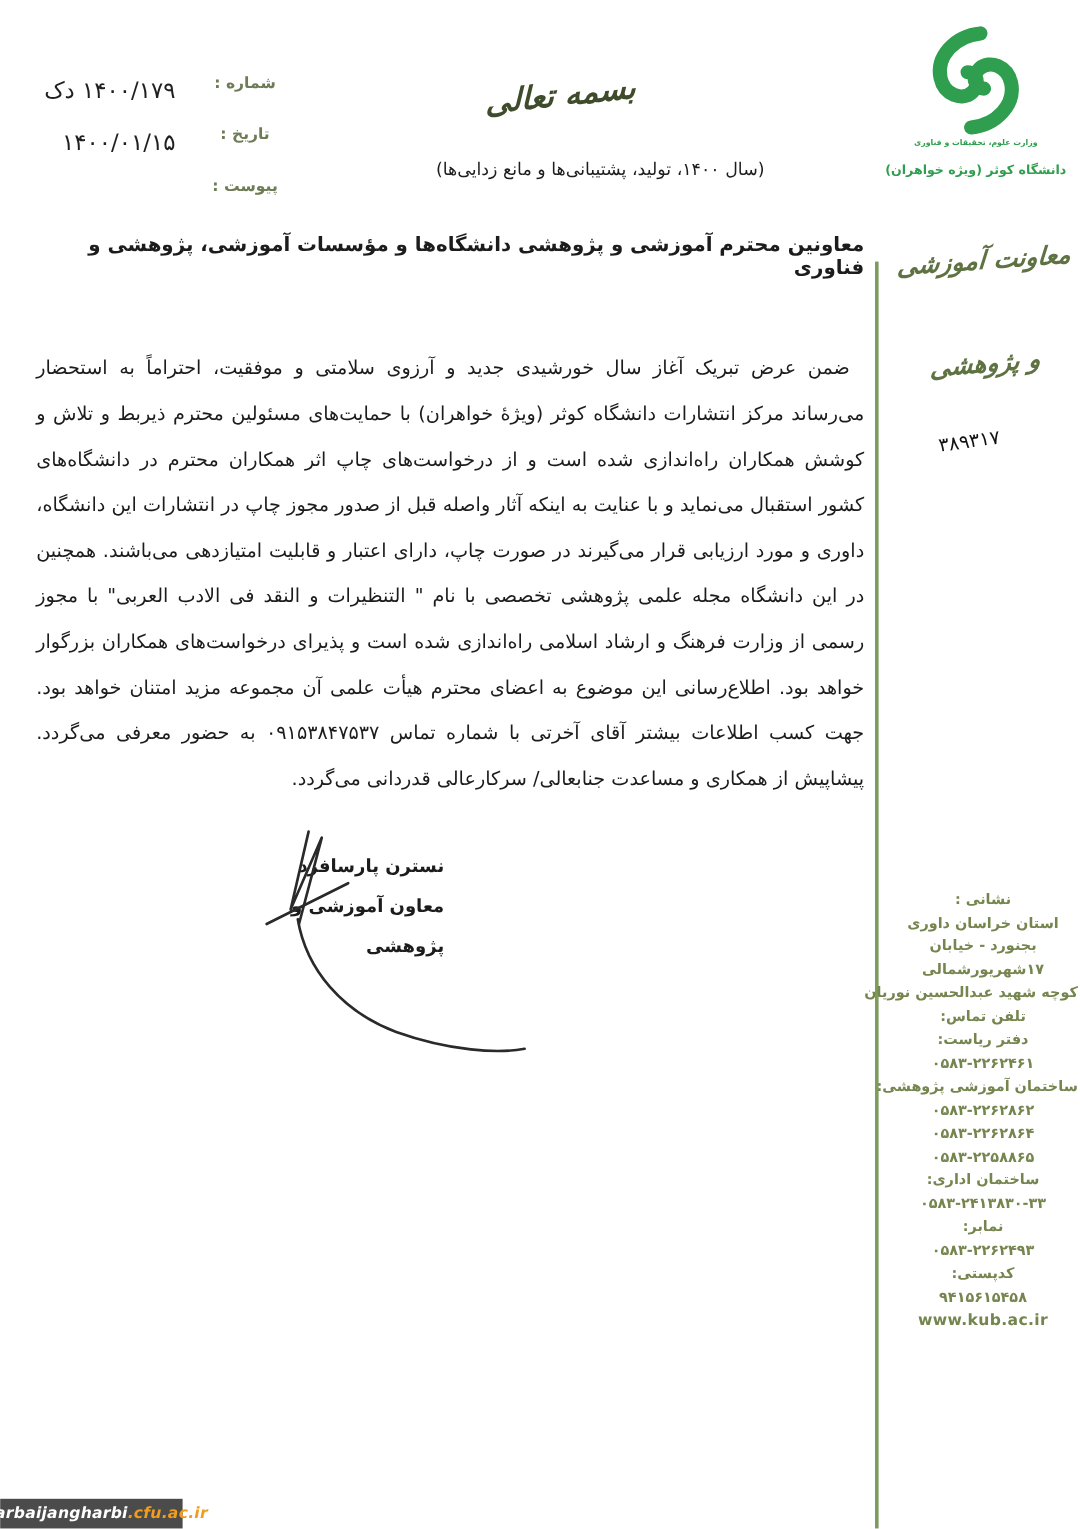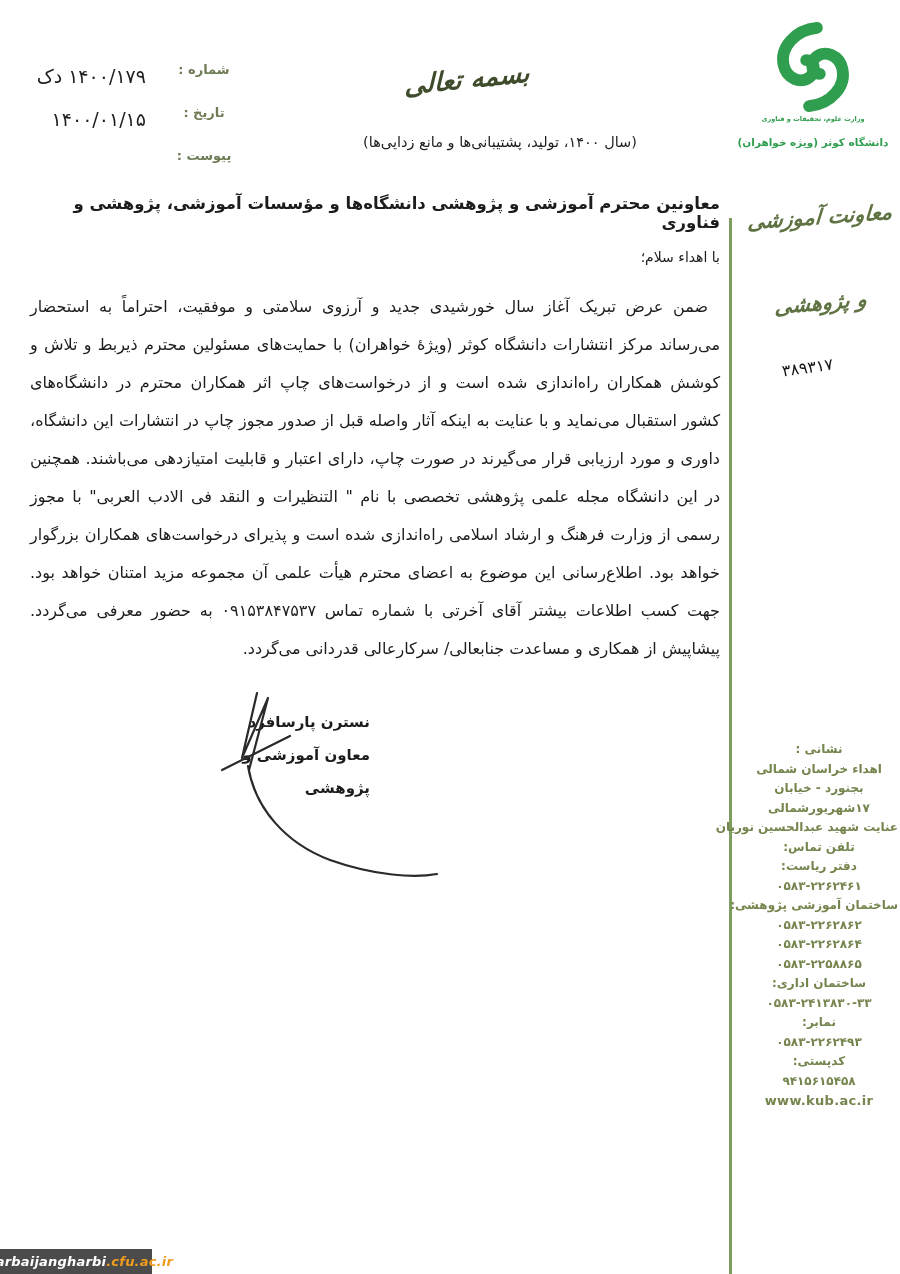--- a/index.html
+++ b/index.html
@@ -100,42 +100,41 @@
     <div class="logo-university">دانشگاه کوثر (ویژه خواهران)</div>
   </div>
 
   <div class="divider-line"></div>
   <div class="dept-line1">معاونت آموزشی</div>
   <div class="dept-line2">و پژوهشی</div>
   <div class="ref-number">۳۸۹۳۱۷</div>
 
   <div class="contact-block">
     <div>نشانی :</div>
-    <div>اهداء خراسان شمالی</div>
+    <div>استان خراسان داوری</div>
     <div>بجنورد - خیابان</div>
     <div>۱۷شهریورشمالی</div>
-    <div>عنایت شهید عبدالحسین نوریان</div>
+    <div>کوچه شهید عبدالحسین نوریان</div>
     <div>تلفن تماس:</div>
     <div>دفتر ریاست:</div>
     <div class="phone-num">۰۵۸۳-۲۲۶۲۴۶۱</div>
     <div>ساختمان آموزشی پژوهشی:</div>
     <div class="phone-num">۰۵۸۳-۲۲۶۲۸۶۲</div>
     <div class="phone-num">۰۵۸۳-۲۲۶۲۸۶۴</div>
     <div class="phone-num">۰۵۸۳-۲۲۵۸۸۶۵</div>
     <div>ساختمان اداری:</div>
     <div class="phone-num">۰۵۸۳-۲۴۱۳۸۳۰-۳۳</div>
     <div>نمابر:</div>
     <div class="phone-num">۰۵۸۳-۲۲۶۲۴۹۳</div>
     <div>کدپستی:</div>
     <div class="phone-num">۹۴۱۵۶۱۵۴۵۸</div>
     <div class="website phone-num">www.kub.ac.ir</div>
   </div>
 
   <div class="recipient">معاونین محترم آموزشی و پژوهشی دانشگاه‌ها و مؤسسات آموزشی، پژوهشی و فناوری</div>
-  <div class="salutation">با اهداء سلام؛</div>
   <div class="letter-body">ضمن عرض تبریک آغاز سال خورشیدی جدید و آرزوی سلامتی و موفقیت، احتراماً به استحضار می‌رساند مرکز انتشارات دانشگاه کوثر (ویژۀ خواهران) با حمایت‌های مسئولین محترم ذیربط و تلاش و کوشش همکاران راه‌اندازی شده است و از درخواست‌های چاپ اثر همکاران محترم در دانشگاه‌های کشور استقبال می‌نماید و با عنایت به اینکه آثار واصله قبل از صدور مجوز چاپ در انتشارات این دانشگاه، داوری و مورد ارزیابی قرار می‌گیرند در صورت چاپ، دارای اعتبار و قابلیت امتیازدهی می‌باشند. همچنین در این دانشگاه مجله علمی پژوهشی تخصصی با نام " التنظیرات و النقد فی الادب العربی" با مجوز رسمی از وزارت فرهنگ و ارشاد اسلامی راه‌اندازی شده است و پذیرای درخواست‌های همکاران بزرگوار خواهد بود. اطلاع‌رسانی این موضوع به اعضای محترم هیأت علمی آن مجموعه مزید امتنان خواهد بود. جهت کسب اطلاعات بیشتر آقای آخرتی با شماره تماس ۰۹۱۵۳۸۴۷۵۳۷ به حضور معرفی می‌گردد. پیشاپیش از همکاری و مساعدت جنابعالی/ سرکارعالی قدردانی می‌گردد.</div>
 
   <div class="sig-text">
     <div>نسترن پارسافرد</div>
     <div>معاون آموزشی و پژوهشی</div>
   </div>
   <svg class="sig-svg" width="230" height="200" viewBox="0 0 230 200">
     <g fill="none" stroke="#2a2a2a" stroke-width="2.2" stroke-linecap="round" stroke-linejoin="round">
       <path d="M37 7 L22 72 L48 12 L29 84"></path>
       <path d="M2 84 L70 50"></path>

